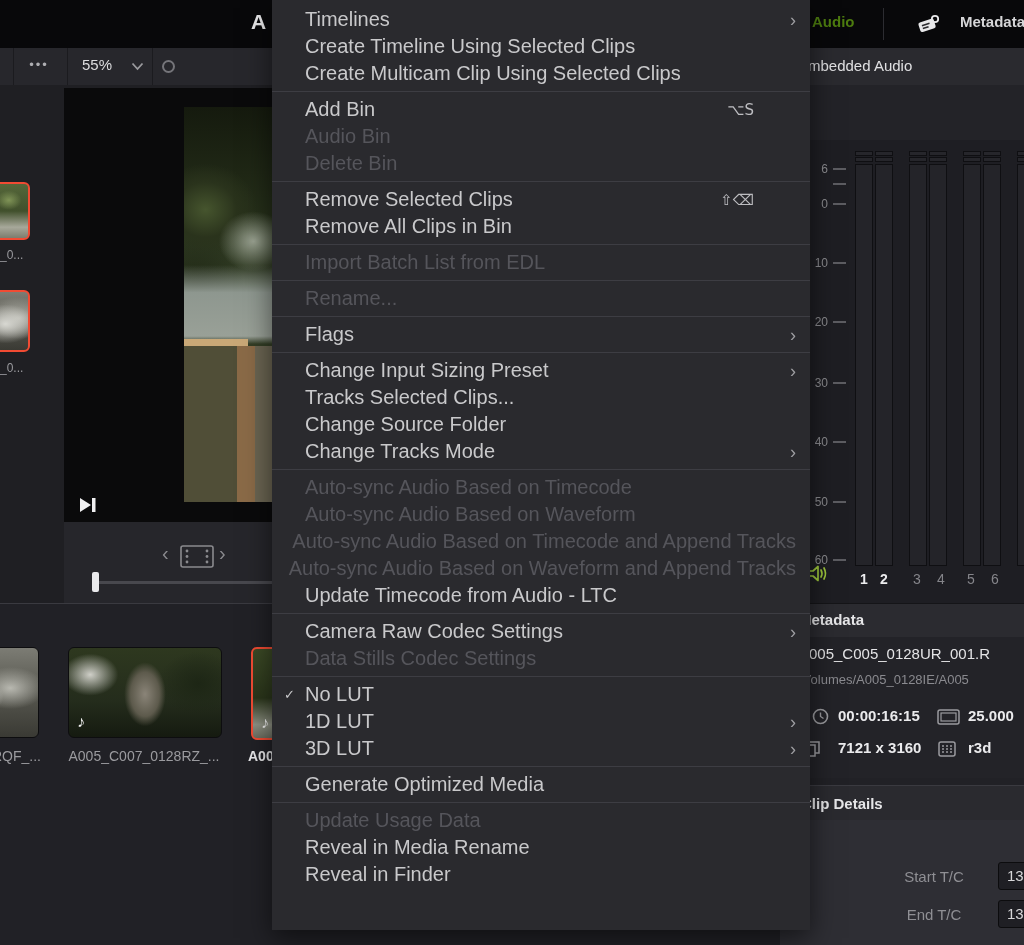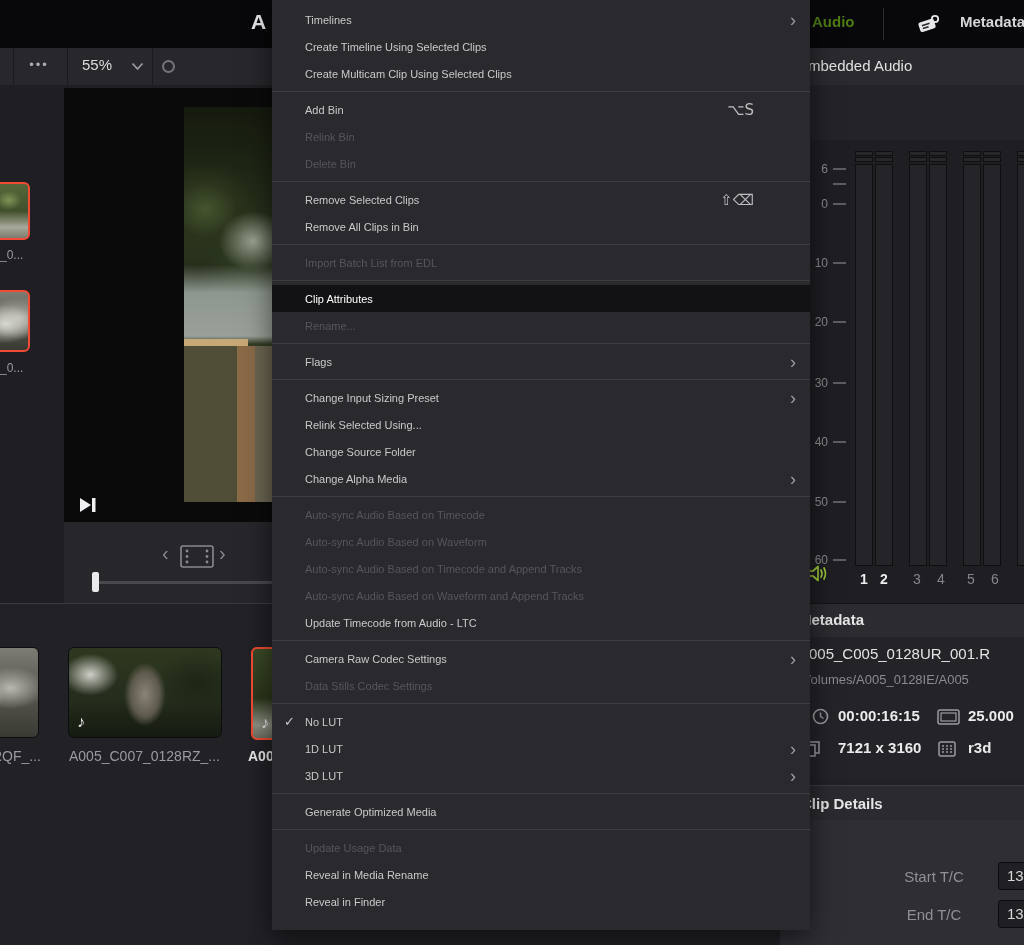--- a/index.html
+++ b/index.html
@@ -61,21 +61,21 @@
 
   
   #media-pool{left:0;top:603px;width:810px;height:342px;background:#212126;border-top:1px solid #3a3a40;}
   .pool-thumb{top:43px;height:89px;border-radius:6px;position:absolute;overflow:hidden;border:1px solid #0d0d0f;}
   #pool-thumb-1{left:-55px;width:92px;}
   #pool-thumb-2{left:68px;width:152px;}
   #pool-thumb-3{left:251px;width:150px;border:2px solid #f14b33;}
   .note-icon{position:absolute;left:8px;bottom:6px;color:#f2f2f2;font-size:16px;}
   .pool-label{top:144px;font-size:14px;color:#9b9b9f;position:absolute;white-space:nowrap;}
   #pool-label-1{left:-8px;}
-  #pool-label-2{left:68px;width:152px;text-align:right;}
+  #pool-label-2{left:68px;width:152px;text-align:center;}
   #pool-label-3{left:248px;color:#e9e9eb;font-weight:600;}
   .scene-cars{background:
       radial-gradient(40px 26px at 30% 55%, #d8d8d2 0%, rgba(0,0,0,0) 75%),
       radial-gradient(50px 30px at 70% 45%, #b8b8b0 0%, rgba(0,0,0,0) 70%),
       linear-gradient(180deg,#7c7c74 0%,#5a5a52 45%,#3a3a34 100%);}
   .scene-portrait{background:
       radial-gradient(26px 40px at 50% 52%, #8a8478 0%, #5d5a4c 55%, rgba(0,0,0,0) 80%),
       radial-gradient(40px 30px at 14% 30%, #cfcfc8 0%, rgba(0,0,0,0) 70%),
       radial-gradient(50px 40px at 85% 40%, #1d2615 0%, rgba(0,0,0,0) 80%),
       linear-gradient(180deg,#2e381f 0%,#242c1c 60%,#151a10 100%);}
@@ -109,21 +109,21 @@
   #clip-details-hdr span{position:absolute;left:21px;top:9px;font-size:15px;font-weight:600;color:#e6e6e8;}
   #clip-details-body{left:780px;top:820px;width:244px;height:125px;background:#2e2e34;}
   .cd-label{position:absolute;left:100px;width:108px;text-align:center;font-size:15px;color:#8f8f94;}
   .cd-input{position:absolute;left:218px;width:60px;height:28px;background:#1f1f24;border:1px solid #0c0c0e;border-radius:3px;box-sizing:border-box;color:#d8d8da;font-size:15px;line-height:26px;padding-left:8px;}
 
   
   #context-menu{left:272px;top:0;width:538px;height:930px;background:#2a2a2e;
     box-shadow:0 8px 26px rgba(0,0,0,0.55);padding-top:6px;box-sizing:border-box;overflow:hidden;}
   .m-item{height:27px;display:flex;align-items:center;padding:0 14px 0 12px;}
   .m-item .chk{width:21px;font-size:13px;color:#c9c9cb;}
-  .m-item .lbl{flex:1;font-size:11px;color:#c9c9cb;white-space:nowrap;}
+  .m-item .lbl{flex:1;font-size:20px;color:#c9c9cb;white-space:nowrap;}
   .m-item .sc{font-size:15px;color:#bdbdc1;margin-right:42px;font-family:"DejaVu Sans",sans-serif;}
   .m-item .arr{font-size:18px;line-height:18px;color:#9e9ea2;}
   .m-item.dis .lbl{color:#55555b;}
   .m-item.hl{background:#121214;}
   .m-item.hl .lbl{color:#ffffff;}
   .m-div{height:1px;background:#3d3d43;margin:4px 0;}
 
   svg{display:block;}
 </style>
 </head>
@@ -339,21 +339,21 @@
       <span class="lbl">Create Multicam Clip Using Selected Clips</span>
     </div>
     <div class="m-div"></div>
     <div class="m-item">
       <span class="chk"></span>
       <span class="lbl">Add Bin</span>
       <span class="sc">⌥S</span>
     </div>
     <div class="m-item dis">
       <span class="chk"></span>
-      <span class="lbl">Relink Bin</span>
+      <span class="lbl">Audio Bin</span>
     </div>
     <div class="m-item dis">
       <span class="chk"></span>
       <span class="lbl">Delete Bin</span>
     </div>
     <div class="m-div"></div>
     <div class="m-item">
       <span class="chk"></span>
       <span class="lbl">Remove Selected Clips</span>
       <span class="sc">⇧⌫</span>
@@ -361,51 +361,47 @@
     <div class="m-item">
       <span class="chk"></span>
       <span class="lbl">Remove All Clips in Bin</span>
     </div>
     <div class="m-div"></div>
     <div class="m-item dis">
       <span class="chk"></span>
       <span class="lbl">Import Batch List from EDL</span>
     </div>
     <div class="m-div"></div>
-    <div class="m-item hl">
-      <span class="chk"></span>
-      <span class="lbl">Clip Attributes</span>
-    </div>
     <div class="m-item dis">
       <span class="chk"></span>
       <span class="lbl">Rename...</span>
     </div>
     <div class="m-div"></div>
     <div class="m-item">
       <span class="chk"></span>
       <span class="lbl">Flags</span>
       <span class="arr">›</span>
     </div>
     <div class="m-div"></div>
     <div class="m-item">
       <span class="chk"></span>
       <span class="lbl">Change Input Sizing Preset</span>
       <span class="arr">›</span>
     </div>
     <div class="m-item">
       <span class="chk"></span>
-      <span class="lbl">Relink Selected Using...</span>
+      <span class="lbl">Tracks Selected Clips...</span>
     </div>
     <div class="m-item">
       <span class="chk"></span>
       <span class="lbl">Change Source Folder</span>
     </div>
     <div class="m-item">
       <span class="chk"></span>
-      <span class="lbl">Change Alpha Media</span>
+      <span class="lbl">Change Tracks Mode</span>
       <span class="arr">›</span>
     </div>
     <div class="m-div"></div>
     <div class="m-item dis">
       <span class="chk"></span>
       <span class="lbl">Auto-sync Audio Based on Timecode</span>
     </div>
     <div class="m-item dis">
       <span class="chk"></span>
       <span class="lbl">Auto-sync Audio Based on Waveform</span>

